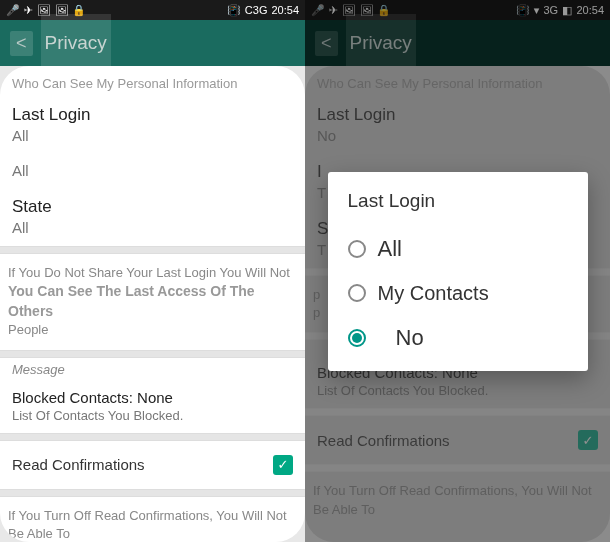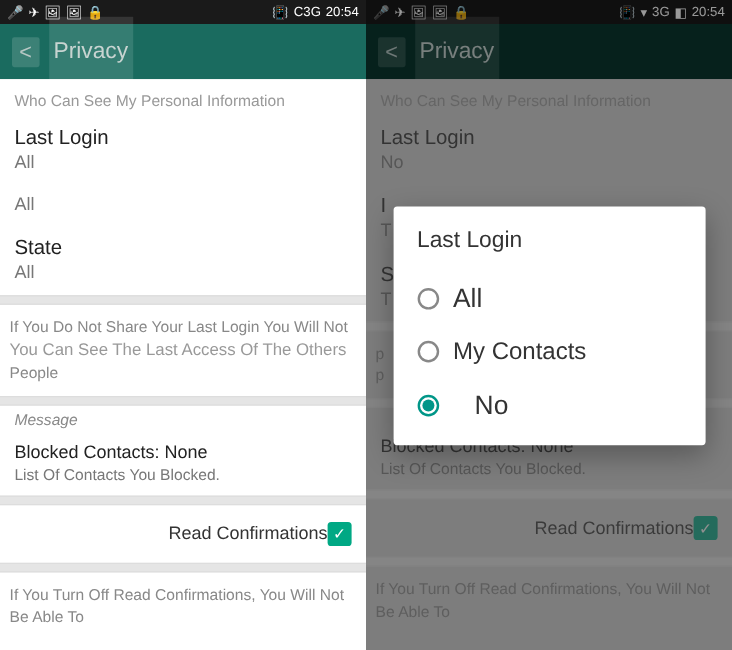--- a/index.html
+++ b/index.html
@@ -5,29 +5,29 @@
     * { margin: 0; padding: 0; box-sizing: border-box; font-family: Arial, sans-serif; }
     body { width: 610px; height: 542px; display: flex; background: #e8e8e8; overflow: hidden; }
     .panel { width: 305px; height: 542px; display: flex; flex-direction: column; position: relative; }
     .status-bar { height: 20px; background: #1a1a1a; display: flex; align-items: center; padding: 0 6px; color: white; font-size: 11px; justify-content: space-between; }
     .status-left { display: flex; gap: 4px; align-items: center; }
     .status-right { display: flex; gap: 4px; align-items: center; }
     .header { height: 46px; background: #1a6b5f; display: flex; align-items: center; padding: 0 10px; gap: 8px; }
     .panel.right .header { background: #0a3830; }
     .back-btn { color: #b8c8c5; font-size: 18px; background: rgba(255,255,255,0.15); padding: 2px 6px; border-radius: 2px; }
     .header-title { color: #c8d4d1; font-size: 19px; font-weight: 500; background: rgba(255,255,255,0.12); padding: 18px 4px; }
-    .content { flex: 1; background: white; overflow: hidden; }
+    .content { flex: 1; background: white; overflow: hidden; border-radius: 29px; }
     .section-label { padding: 10px 12px 6px; color: #999; font-size: 13px; }
     .item { padding: 8px 12px 10px; }
     .item-title { color: #222; font-size: 17px; font-weight: 500; margin-bottom: 2px; }
     .item-value { color: #777; font-size: 15px; }
     .divider { height: 8px; background: #e5e5e5; border-top: 1px solid #ddd; border-bottom: 1px solid #ddd; }
     .info-text { padding: 10px 8px; color: #888; font-size: 13px; line-height: 1.4; }
-    .info-highlight { color: #999; font-size: 14px; }
-    .check-row { display: flex; align-items: center; justify-content: flex-end; padding: 14px 12px; }
+    .info-highlight { color: #999; font-size: 14px; font-weight: bold; }
+    .check-row { display: flex; align-items: center; justify-content: space-between; padding: 14px 12px; }
     .check-label { color: #333; font-size: 15px; }
     .checkbox { width: 20px; height: 20px; background: #00a884; border-radius: 3px; display: flex; align-items: center; justify-content: center; color: white; font-size: 13px; }
     .overlay { position: absolute; top: 0; left: 0; right: 0; bottom: 0; background: rgba(0,0,0,0.4); display: flex; align-items: center; justify-content: center; z-index: 10; }
     .dialog { background: white; width: 260px; border-radius: 3px; padding: 18px 20px 10px; box-shadow: 0 8px 24px rgba(0,0,0,0.3); }
     .dialog-title { font-size: 19px; color: #333; font-weight: 500; margin-bottom: 14px; }
     .radio-row { display: flex; align-items: center; gap: 12px; padding: 10px 0; }
     .radio { width: 18px; height: 18px; border: 2px solid #888; border-radius: 50%; display: inline-block; }
     .radio.selected { border-color: #009688; position: relative; }
     .radio.selected::after { content: ''; position: absolute; width: 10px; height: 10px; background: #009688; border-radius: 50%; top: 2px; left: 2px; }
     .radio-label { font-size: 20px; color: #333; }

